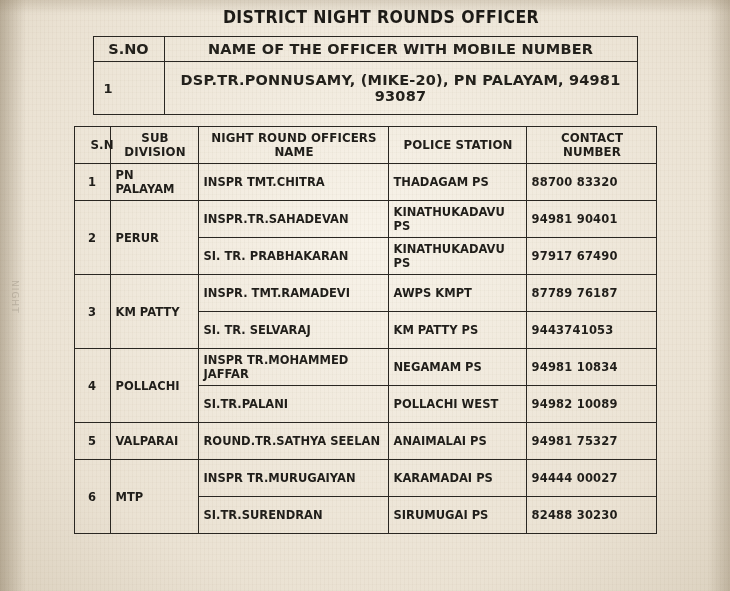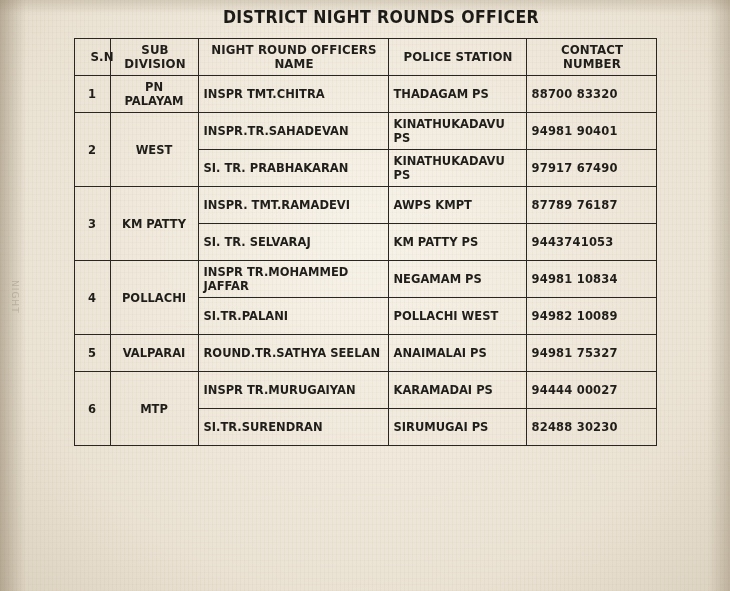--- a/index.html
+++ b/index.html
@@ -159,21 +159,20 @@
   .col-ps    { width: 138px; }
   .col-num   { width: 130px; }
 
   .cell-sn {
     text-align: center;
     font-size: 12.5px;
   }
   .cell-div {
     padding-left: 8px;
     font-size: 12px;
-    text-align: center;
   }
   .cell-off {
     padding-left: 8px;
     font-size: 11.8px;
   }
   .cell-ps {
     padding-left: 8px;
     font-size: 11.8px;
   }
   .cell-num {
@@ -207,20 +206,34 @@
 <div class="paper-texture"></div>
 <div class="edge-dark-left"></div>
 <div class="edge-dark-right"></div>
 <div class="edge-dark-top"></div>
 <div class="margin-scribble">NIGHT</div>
 
 <div class="sheet">
 
   <div class="doc-title">DISTRICT NIGHT ROUNDS OFFICER</div>
 
+  <table class="officer-table">
+    <thead>
+      <tr>
+        <th class="c-sno">S.NO</th>
+        <th class="c-name">NAME OF THE OFFICER WITH MOBILE NUMBER</th>
+      </tr>
+    </thead>
+    <tbody>
+      <tr>
+        <td class="body-sno">1</td>
+        <td class="body-name">DSP.TR.PONNUSAMY, (MIKE-20), PN PALAYAM, 94981 93087</td>
+      </tr>
+    </tbody>
+  </table>
 
 
   <table class="subdiv-table">
     <colgroup>
       <col class="col-sn">
         <col class="col-div">
         <col class="col-off">
         <col class="col-ps">
         <col class="col-num">
     </colgroup>
@@ -238,21 +251,21 @@
       <tr class="r-single">
         <td class="cell-sn">1</td>
         <td class="cell-div">PN PALAYAM</td>
         <td class="cell-off">INSPR TMT.CHITRA</td>
         <td class="cell-ps">THADAGAM PS</td>
         <td class="cell-num">88700 83320</td>
       </tr>
 
       <tr class="r-tall">
         <td class="cell-sn" rowspan="2">2</td>
-        <td class="cell-div" rowspan="2">WEST</td>
+        <td class="cell-div" rowspan="2">PERUR</td>
         <td class="cell-off">INSPR.TR.SAHADEVAN</td>
         <td class="cell-ps">KINATHUKADAVU PS</td>
         <td class="cell-num">94981 90401</td>
       </tr>
       <tr class="r-tall">
         <td class="cell-off">SI. TR. PRABHAKARAN</td>
         <td class="cell-ps">KINATHUKADAVU PS</td>
         <td class="cell-num">97917 67490</td>
       </tr>
 

